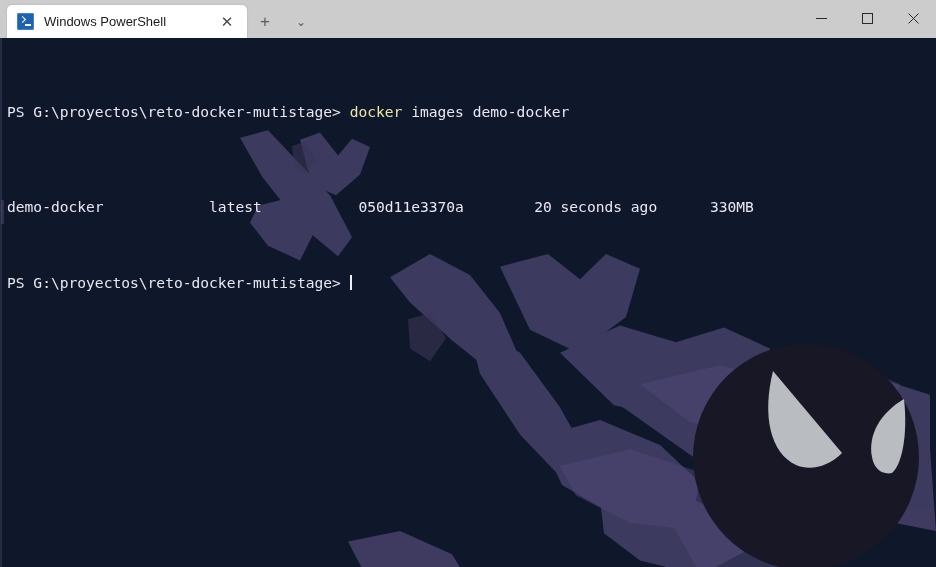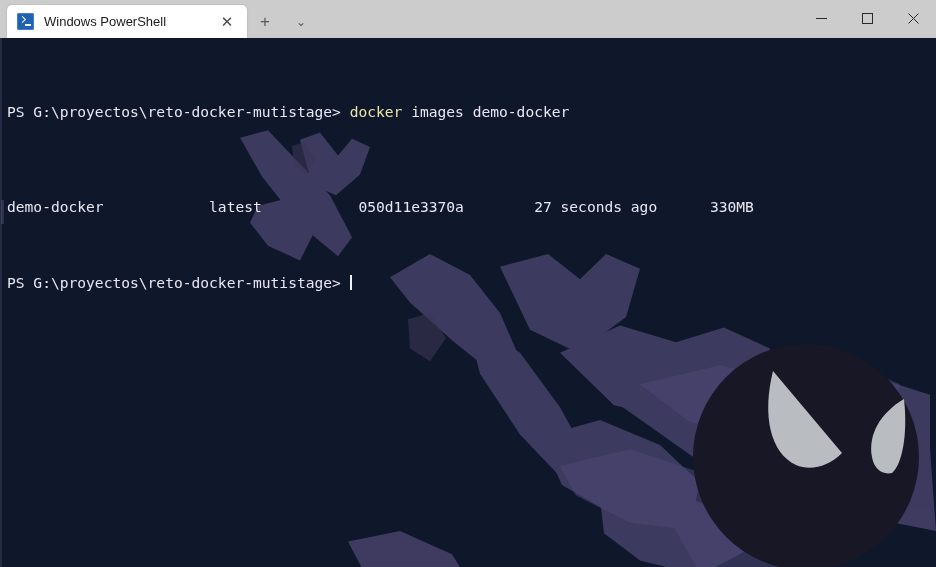--- a/index.html
+++ b/index.html
@@ -272,19 +272,19 @@
     </div>
 
     <div id="left-edge"></div>
     <div id="scroll-mark"></div>
 
     <div id="screen">
 
       <div class="line"><span class="c-white">PS G:\proyectos\reto-docker-mutistage&gt;</span><span class="c-white"> </span><span class="c-yellow">docker</span><span class="c-white"> images demo-docker</span></div>
 
 
-      <div class="line"><span class="c-white">demo-docker            latest           050d11e3370a        27 seconds ago      330MB</span></div>
+      <div class="line"><span class="c-white">demo-docker            latest           050d11e3370a        20 seconds ago      330MB</span></div>
 
       <div class="line"><span class="c-white">PS G:\proyectos\reto-docker-mutistage&gt;</span><span class="cursor"></span></div>
 
     </div>
   </div>
 </div>
 
 </body></html>

